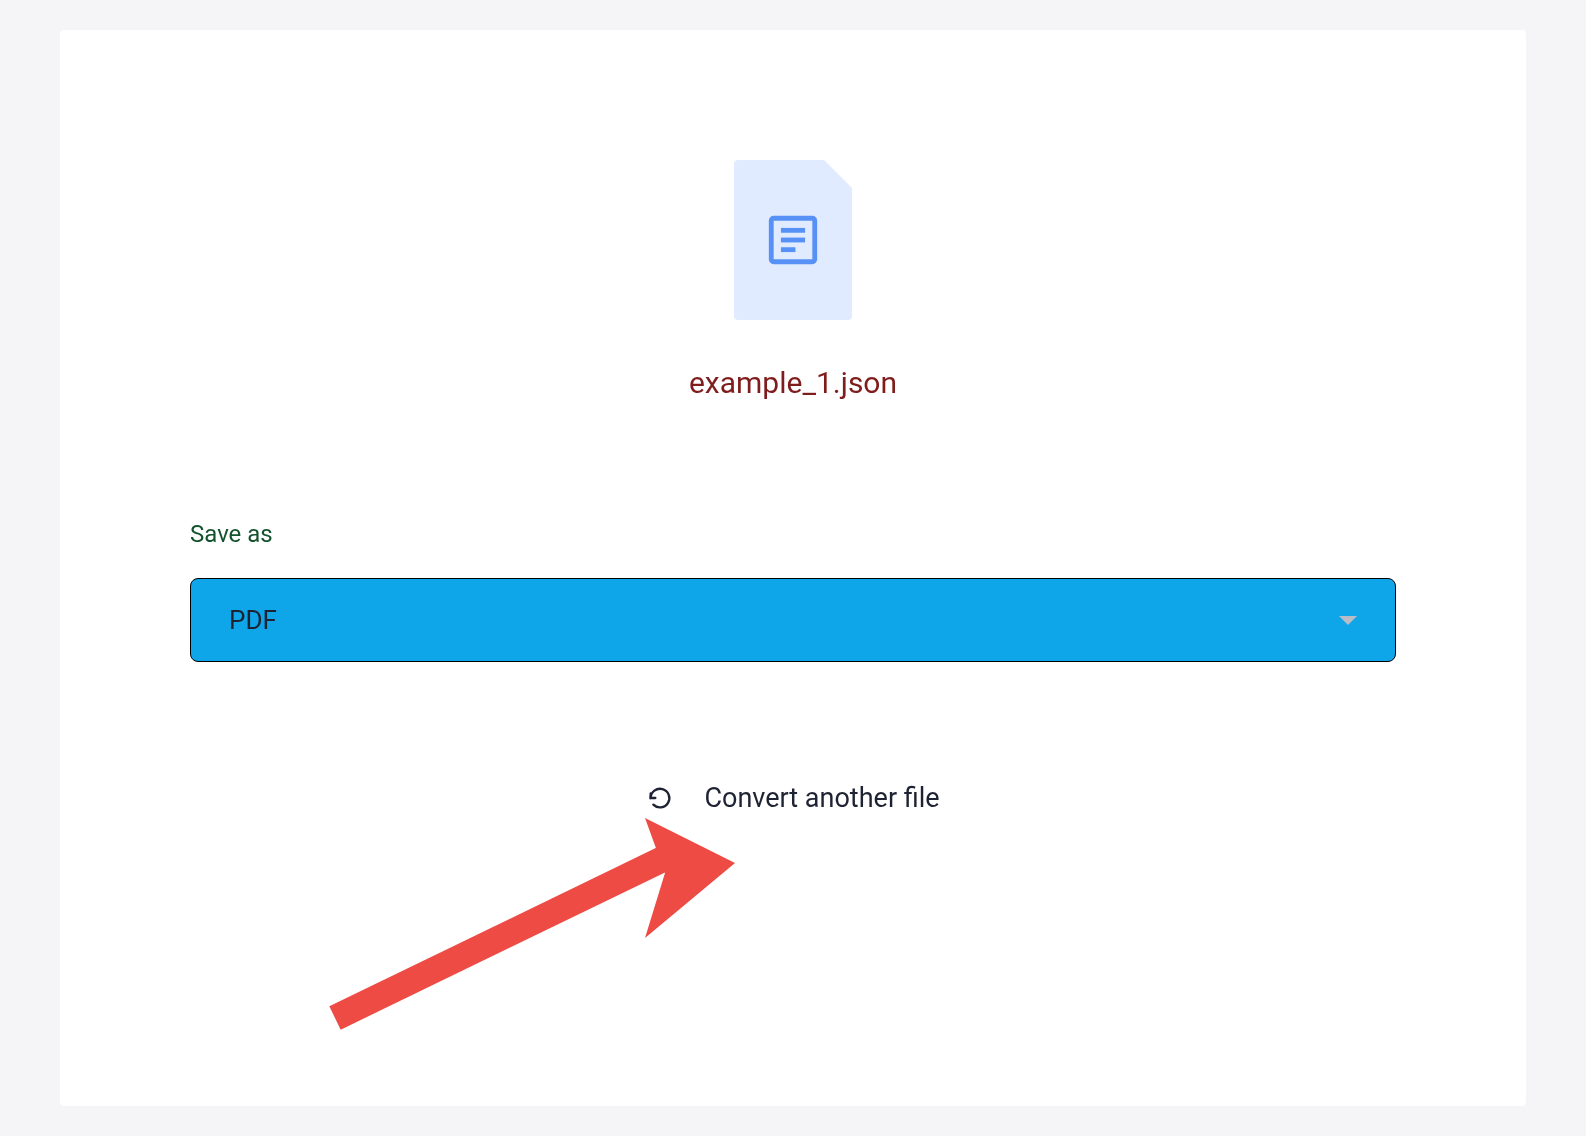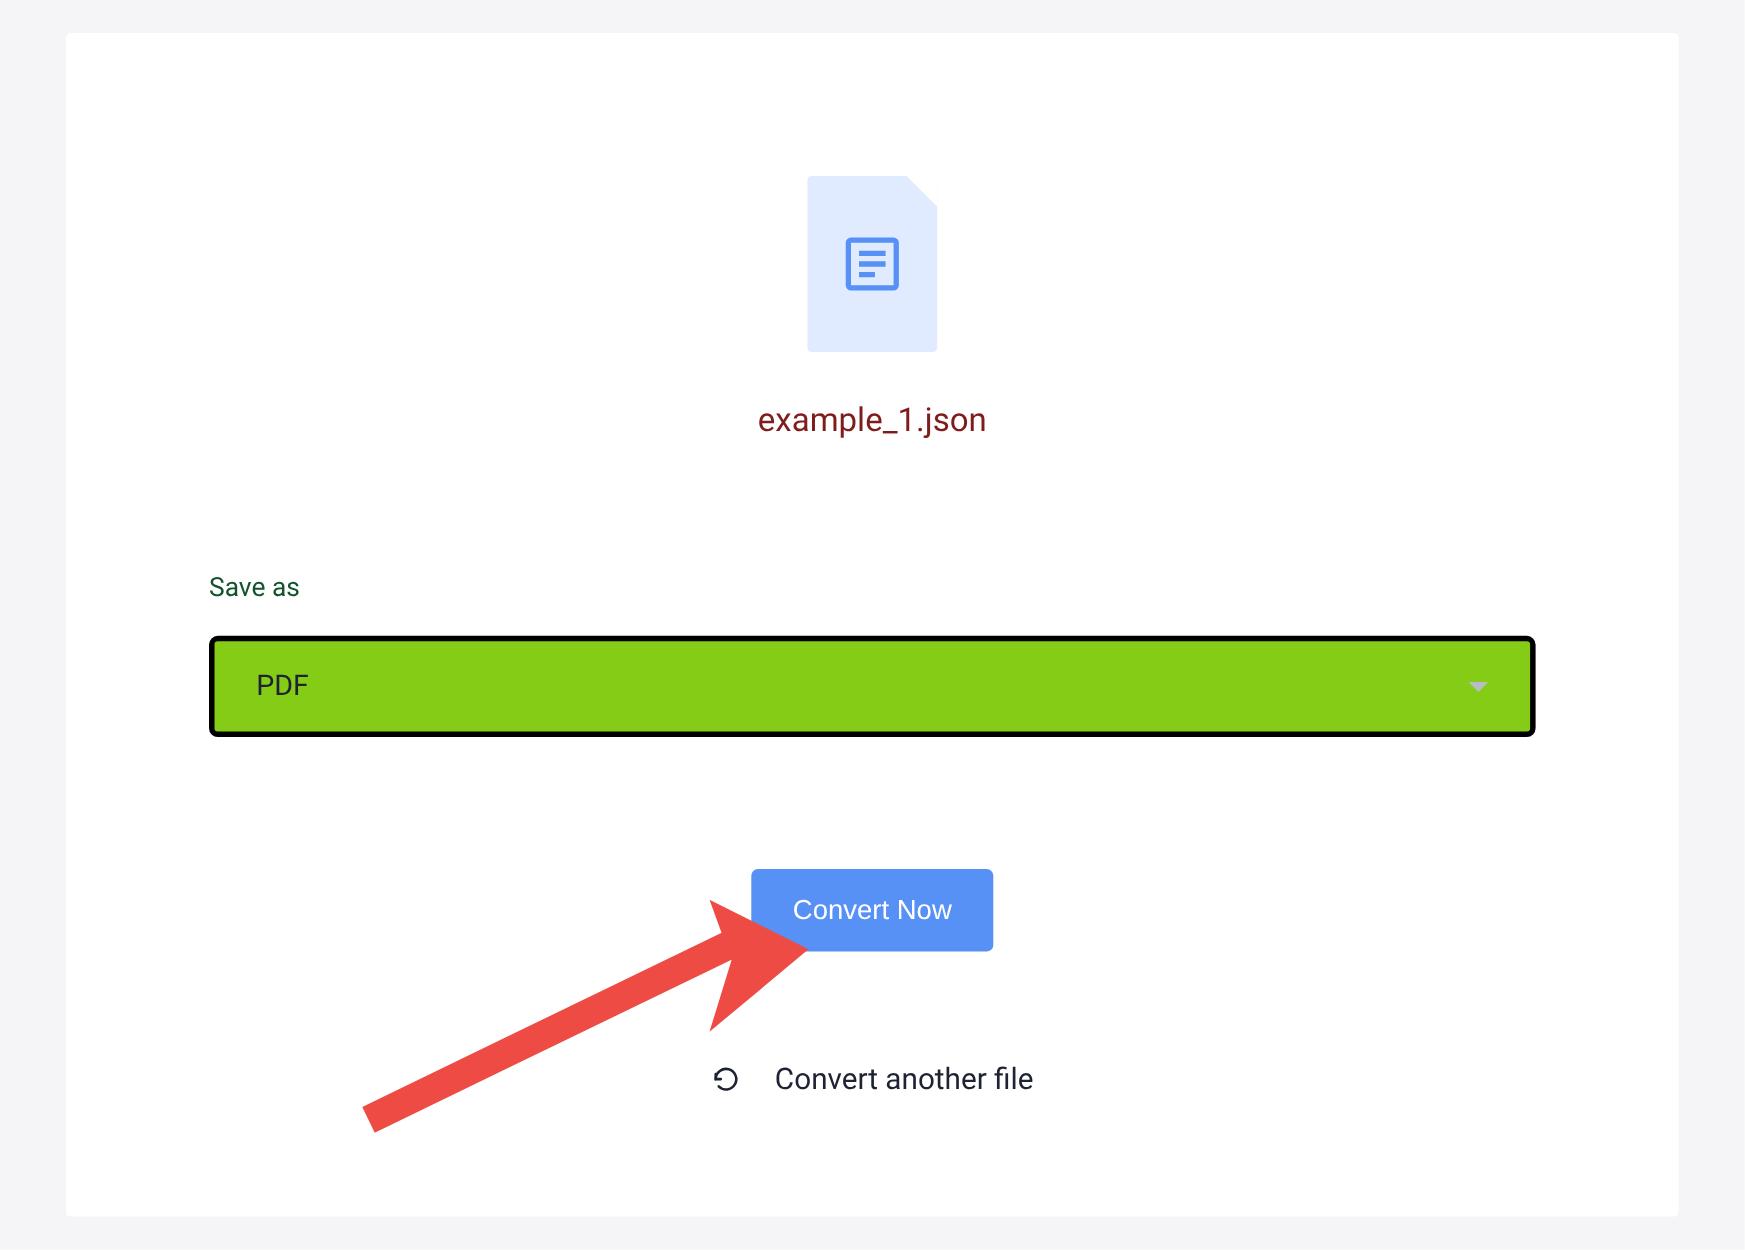--- a/index.html
+++ b/index.html
@@ -71,22 +71,22 @@
     .form-label {
       font-size: 24px;
       color: #14532d;
       font-weight: 400;
       display: block;
       margin-bottom: 30px;
     }
     
     .select-wrapper {
       width: 100%;
-      background: #84cc16;
-      border: 5px solid #000000;
+      background: #0ea5e9;
+      border: 1px solid #000000;
       border-radius: 8px;
       padding: 26px 38px;
       display: flex;
       align-items: center;
       justify-content: space-between;
       cursor: pointer;
       margin-bottom: 120px;
     }
     
     .select-value {
@@ -157,21 +157,20 @@
   <div class="filename">example_1.json</div>
 
   <div class="form-group">
     <label class="form-label">Save as</label>
     <div class="select-wrapper">
       <span class="select-value">PDF</span>
       <span class="dropdown-arrow"></span>
     </div>
   </div>
 
-  <button class="convert-button">Convert Now</button>
 
   <div class="convert-another">
     <svg class="refresh-icon" viewBox="0 0 24 24" fill="none" stroke="#1e2333" stroke-width="2" stroke-linecap="round">
       <path d="M 4 12 A 8 8 0 1 1 6.3 17.7"></path>
       <polyline points="4,8 4,12 8,12"></polyline>
     </svg>
     <span class="convert-another-text">Convert another file</span>
   </div>
 
   <svg class="arrow-annotation" width="430" height="230" viewBox="0 0 430 230">

